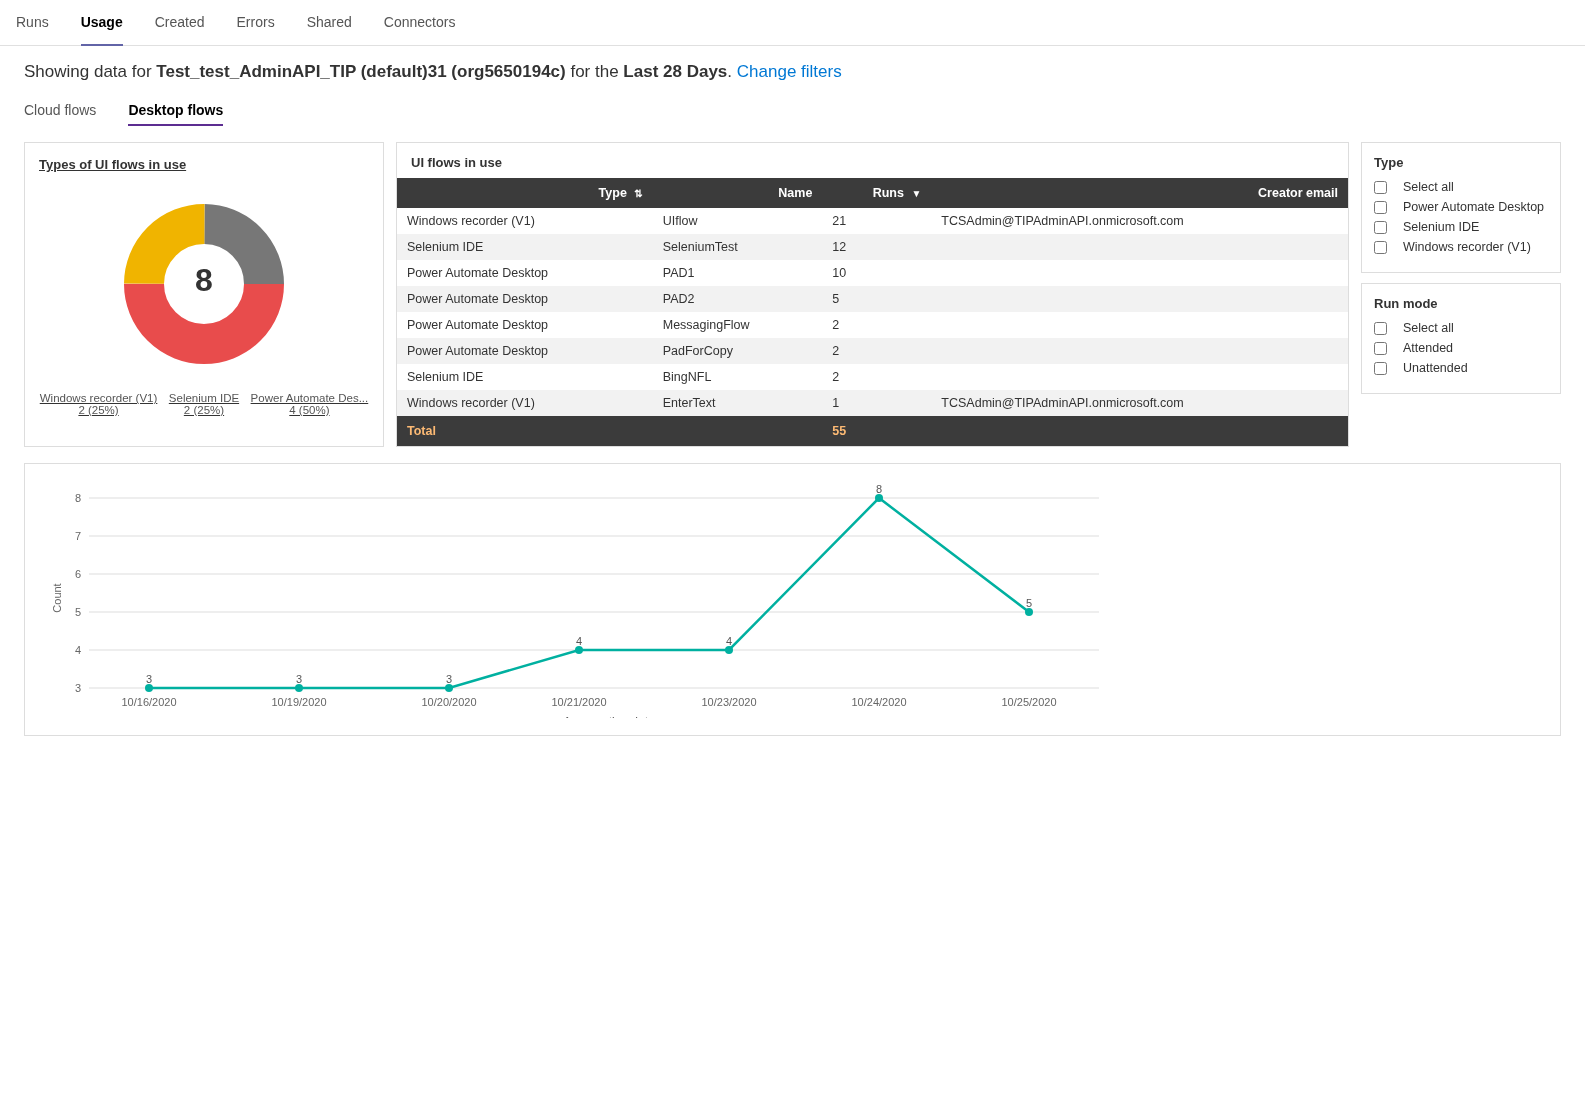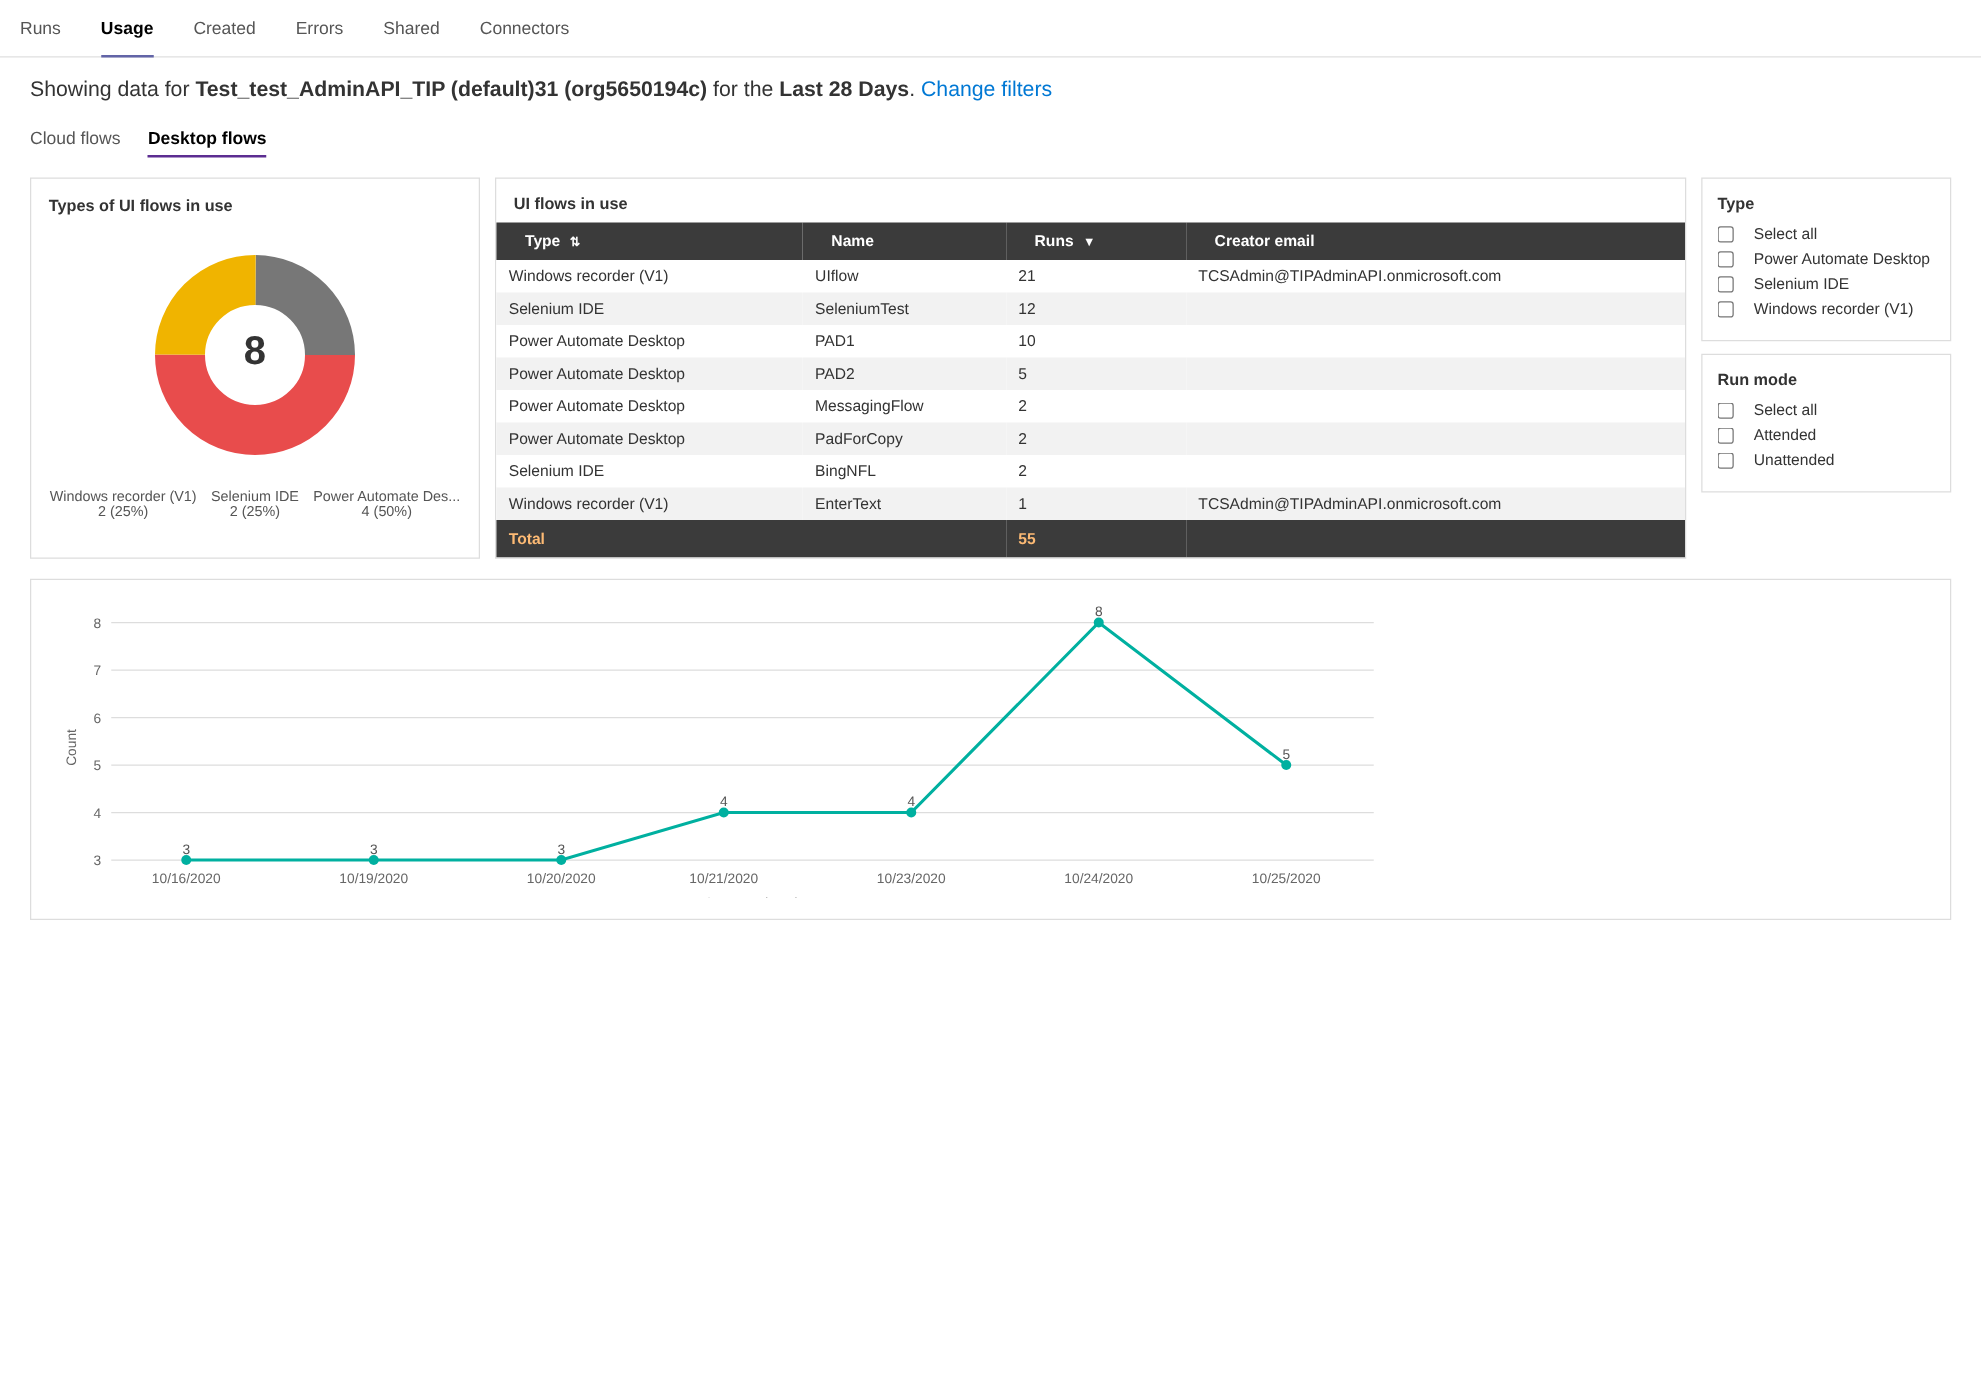--- a/index.html
+++ b/index.html
@@ -36,21 +36,21 @@
       font-size: 17px;
       color: #333;
       margin-bottom: 20px;
     }
     .subtitle strong { font-weight: 700; }
     .subtitle a { color: #0078d4; text-decoration: none; cursor: pointer; }
 
     
     .sub-tabs {
       display: flex;
-      gap: 22px;
+      gap: 32px;
       margin-bottom: 16px;
     }
     .sub-tab {
       font-size: 14px;
       padding-bottom: 6px;
       cursor: pointer;
       color: #555;
       border-bottom: 2px solid transparent;
     }
     .sub-tab.active {
@@ -65,20 +65,21 @@
       gap: 12px;
       margin-bottom: 16px;
     }
 
     
     .panel-donut {
       border: 1px solid #ddd;
       padding: 14px;
       width: 360px;
       flex-shrink: 0;
+      text-decoration: underline;
     }
     .panel-title {
       font-size: 13px;
       font-weight: 600;
       margin-bottom: 12px;
     }
 
     
     .panel-table {
       border: 1px solid #ddd;
@@ -126,22 +127,22 @@
     .data-table {
       width: 100%;
       border-collapse: collapse;
       font-size: 12.5px;
     }
     .data-table thead tr {
       background: #3b3b3b;
       color: #fff;
     }
     .data-table thead th {
-      padding: 8px 23px;
-      text-align: left;
+      padding: 8px 10px;
+      text-align: right;
       font-weight: 600;
       font-size: 12.5px;
       margin-top: 28px;
     }
     .data-table tbody tr:nth-child(even) {
       background: #f2f2f2;
     }
     .data-table tbody tr:nth-child(odd) {
       background: #fff;
     }

